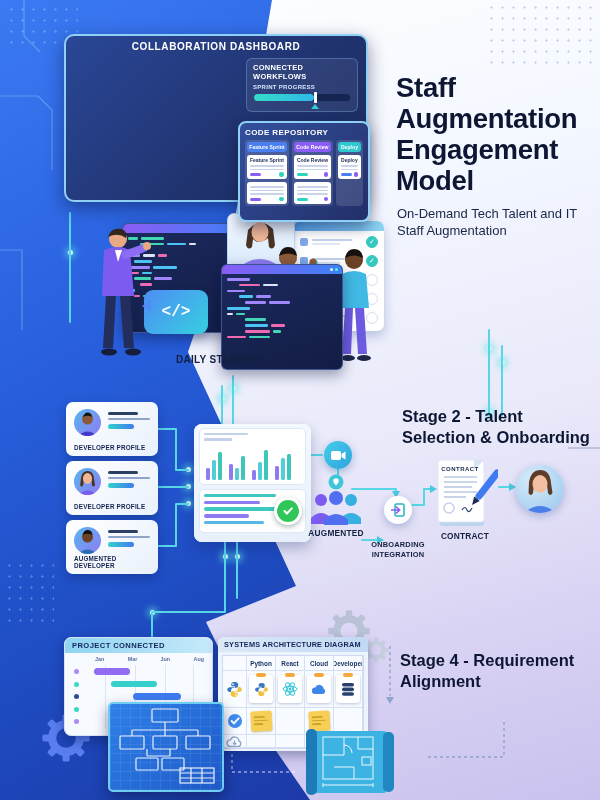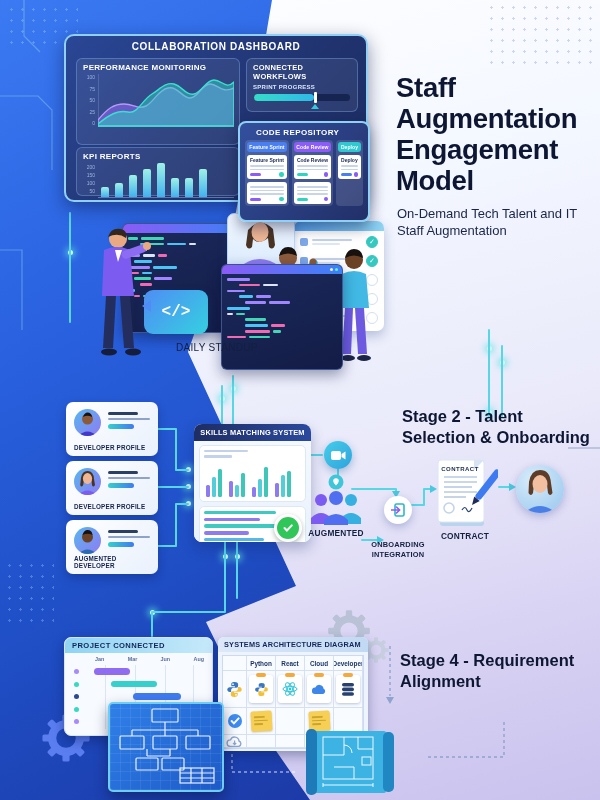--- a/index.html
+++ b/index.html
@@ -31,21 +31,21 @@
   .thumb{position:absolute;left:62%;top:-2px;width:3px;height:11px;background:#fff;border-radius:1px;}
   .tri{position:absolute;left:calc(62% - 3px);top:10px;width:0;height:0;border-left:4px solid transparent;border-right:4px solid transparent;border-bottom:5px solid #35c9dc;}
   .kpi{left:10px;top:111px;width:162px;height:47px;}
   .kpi-body{display:flex;padding:0 5px;}
   .kpi .yticks{height:30px;width:13px;padding-top:1px;}
   .kpi-bars{display:flex;align-items:flex-end;gap:6px;height:34px;border-bottom:1px solid rgba(160,185,230,.5);padding-left:3px;flex:1;}
   .kpi-bar{width:8px;border-radius:2px 2px 0 0;background:linear-gradient(180deg,#9ff1e6,#41b1ee);}
   
   .repo{left:238px;top:121px;width:128px;height:97px;border-radius:8px;
     background:linear-gradient(135deg,#33509e,#222f68);border:2px solid #8fd0f4;box-shadow:0 6px 14px rgba(8,18,60,.45);z-index:6;}
-  .repo-title{color:#fff;font-size:8px;font-weight:bold;letter-spacing:.4px;padding:5px 16px 3px;}
+  .repo-title{color:#fff;font-size:8px;font-weight:bold;letter-spacing:.4px;padding:5px 5px 3px;}
   .repo-cols{display:flex;gap:3px;padding:0 5px;}
   .repo-col{flex:1;background:rgba(255,255,255,.13);border-radius:4px;padding:2px;}
   .repo-head{height:10px;border-radius:3px;font-size:5px;font-weight:bold;color:#fff;display:flex;align-items:center;justify-content:center;letter-spacing:.1px;white-space:nowrap;overflow:hidden;}
   .repo-card{background:#fff;border-radius:3px;margin-top:2.5px;padding:2.5px 3px;}
   .rc-title{font-size:5px;font-weight:bold;color:#1d2b56;white-space:nowrap;overflow:hidden;}
   .rc-line{height:1.6px;background:#c7d4ea;border-radius:1px;margin:2px 0;}
   .rc-foot{display:flex;justify-content:space-between;align-items:center;margin-top:2px;}
   .rc-pill{width:11px;height:3px;border-radius:2px;}
   .rc-dot{width:4.5px;height:4.5px;border-radius:50%;}
   
@@ -68,21 +68,21 @@
   .cl-rows{padding:5px 6px;}
   .cl-row{display:flex;align-items:center;gap:4px;margin-bottom:7px;}
   .cl-sq{width:8px;height:8px;border-radius:2px;background:#7ea8e8;}
   .cl-lines{flex:1;}
   .cl-l1{height:2.4px;width:80%;background:#c3d2ea;border-radius:1px;margin-bottom:2px;}
   .cl-l2{height:2.4px;width:55%;background:#dce6f5;border-radius:1px;}
   .cl-check{width:10px;height:10px;border-radius:50%;border:1px solid #d4def0;color:#fff;font-size:7px;line-height:10px;text-align:center;}
   .cl-check.on{background:#35c8c0;border-color:#35c8c0;}
   .bubble{left:144px;top:290px;width:64px;height:44px;border-radius:9px;background:linear-gradient(135deg,#4f8df5,#35d0e0);box-shadow:0 4px 10px rgba(30,60,130,.35);display:flex;align-items:center;justify-content:center;color:#fff;font-family:"Liberation Mono",monospace;font-size:16px;font-weight:bold;z-index:5;}
   .bubble:after{content:"";position:absolute;left:-8px;top:10px;border:6px solid transparent;border-right:9px solid #4f8df5;}
-  .standup-label{left:176px;top:342px;font-size:10px;font-weight:normal;color:#13203f;letter-spacing:.3px;z-index:6;}
+  .standup-label{left:176px;top:354px;font-size:10px;font-weight:bold;color:#13203f;letter-spacing:.3px;z-index:6;}
   
   .stage-heading{color:#0d1733;font-size:16.5px;font-weight:bold;line-height:1.28;z-index:6;}
   .h2{left:402px;top:406px;width:192px;}
   .h1{left:400px;top:650px;width:185px;}
   .pcard{left:66px;width:92px;height:54px;border-radius:7px;background:linear-gradient(135deg,#ffffff,#e9f1fc);box-shadow:0 4px 10px rgba(15,35,95,.35);z-index:5;}
   .pc-avatar{position:absolute;left:8px;top:7px;width:27px;height:27px;border-radius:50%;overflow:hidden;background:linear-gradient(135deg,#57b6f0,#8f7bf2);}
   .pc-lines{position:absolute;left:42px;top:10px;width:44px;}
   .pc-l{height:2.6px;background:#2b3f63;border-radius:1.5px;margin-bottom:3.5px;}
   .pc-l.thin{height:2px;background:#8fa3c8;}
   .pc-pill{height:5px;width:26px;border-radius:3px;background:linear-gradient(90deg,#35d0cb,#3f7bf0);}
@@ -194,70 +194,31 @@
   <div class="abs gdot" style="left:186px;top:484px;"></div>
   <div class="abs gdot" style="left:186px;top:501px;"></div>
   <div class="abs gdot" style="left:487px;top:346px;"></div>
   <div class="abs gdot" style="left:500px;top:360px;"></div>
   <div class="abs gdot" style="left:487px;top:410px;"></div>
   <div class="abs gdot" style="left:150px;top:610px;"></div>
 
   <div class="abs dashboard">
     <div class="dash-title">COLLABORATION DASHBOARD</div>
 
-    <div class="subpanel perf">
-      <div class="sub-title">PERFORMANCE MONITORING</div>
-      <div class="perf-body">
-        <div class="yticks">
-            <div>100</div>
-            <div>75</div>
-            <div>50</div>
-            <div>25</div>
-            <div>0</div>
-          </div>
-        <svg width="136" height="54" viewBox="0 0 136 54">
-          <line x1="0" y1="0" x2="0" y2="52" stroke="rgba(160,185,230,.5)"></line>
-          <line x1="0" y1="52" x2="136" y2="52" stroke="rgba(160,185,230,.5)"></line>
-          <path d="M0 46 C10 34,16 30,26 30 C36 30,40 36,48 32 C56 28,60 16,70 14 C80 12,84 24,92 24 C100 24,104 10,112 10 C120 10,124 20,136 14 L136 52 L0 52 Z" fill="rgba(148,104,248,.55)" stroke="#b49af8" stroke-width="1.4"></path>
-          <path d="M0 50 C12 40,20 36,30 38 C40 40,44 26,54 20 C62 15,68 8,76 10 C84 12,88 22,96 20 C104 18,108 6,116 6 C124 6,128 16,136 8 L136 52 L0 52 Z" fill="rgba(45,212,191,.5)" stroke="#3ae0cf" stroke-width="1.4"></path>
-        </svg>
-      </div>
-    </div>
 
     <div class="subpanel wf">
       <div class="sub-title" style="font-size:7.5px;">CONNECTED WORKFLOWS</div>
       <div class="wf-sprint">SPRINT PROGRESS</div>
       <div class="track">
         <div class="fill"></div>
         <div class="thumb"></div>
         <div class="tri"></div>
       </div>
     </div>
 
-    <div class="subpanel kpi">
-      <div class="sub-title">KPI REPORTS</div>
-      <div class="kpi-body">
-        <div class="yticks">
-            <div>200</div>
-            <div>150</div>
-            <div>100</div>
-            <div>50</div>
-          </div>
-        <div class="kpi-bars">
-            <div class="kpi-bar" style="height: 10px;"></div>
-            <div class="kpi-bar" style="height: 14px;"></div>
-            <div class="kpi-bar" style="height: 22px;"></div>
-            <div class="kpi-bar" style="height: 28px;"></div>
-            <div class="kpi-bar" style="height: 34px;"></div>
-            <div class="kpi-bar" style="height: 19px;"></div>
-            <div class="kpi-bar" style="height: 19px;"></div>
-            <div class="kpi-bar" style="height: 28px;"></div>
-          </div>
-      </div>
-    </div>
   </div>
 
   <div class="abs repo">
     <div class="repo-title">CODE REPOSITORY</div>
     <div class="repo-cols">
         <div class="repo-col">
           <div class="repo-head" style="background: rgb(74, 127, 240);">Feature Sprint</div>
           <div class="repo-card">
             <div class="rc-title">Feature Sprint</div>
             <div class="rc-line"></div>
@@ -555,21 +516,20 @@
     </div>
     <div class="pc-lines">
         <div class="pc-l" style="width:30px;"></div>
         <div class="pc-l thin" style="width:42px;"></div>
         <div class="pc-pill"></div>
       </div>
     <div class="pc-label">AUGMENTED DEVELOPER</div>
   </div>
 
   <div class="abs skills">
-    <div class="skills-head">SKILLS MATCHING SYSTEM</div>
     <div class="skills-body">
       <div class="sk-card">
         <div class="sk-line" style="width:44px;"></div>
           <div class="sk-line" style="width:28px;"></div>
         <div class="sk-bars">
             <div class="sk-group">
               <div class="sk-bar" style="height: 12px; background: rgb(143, 123, 240);"></div>
               <div class="sk-bar" style="height: 20px; background: rgb(83, 205, 216);"></div>
               <div class="sk-bar" style="height: 28px; background: rgb(62, 199, 184);"></div>
             </div>

